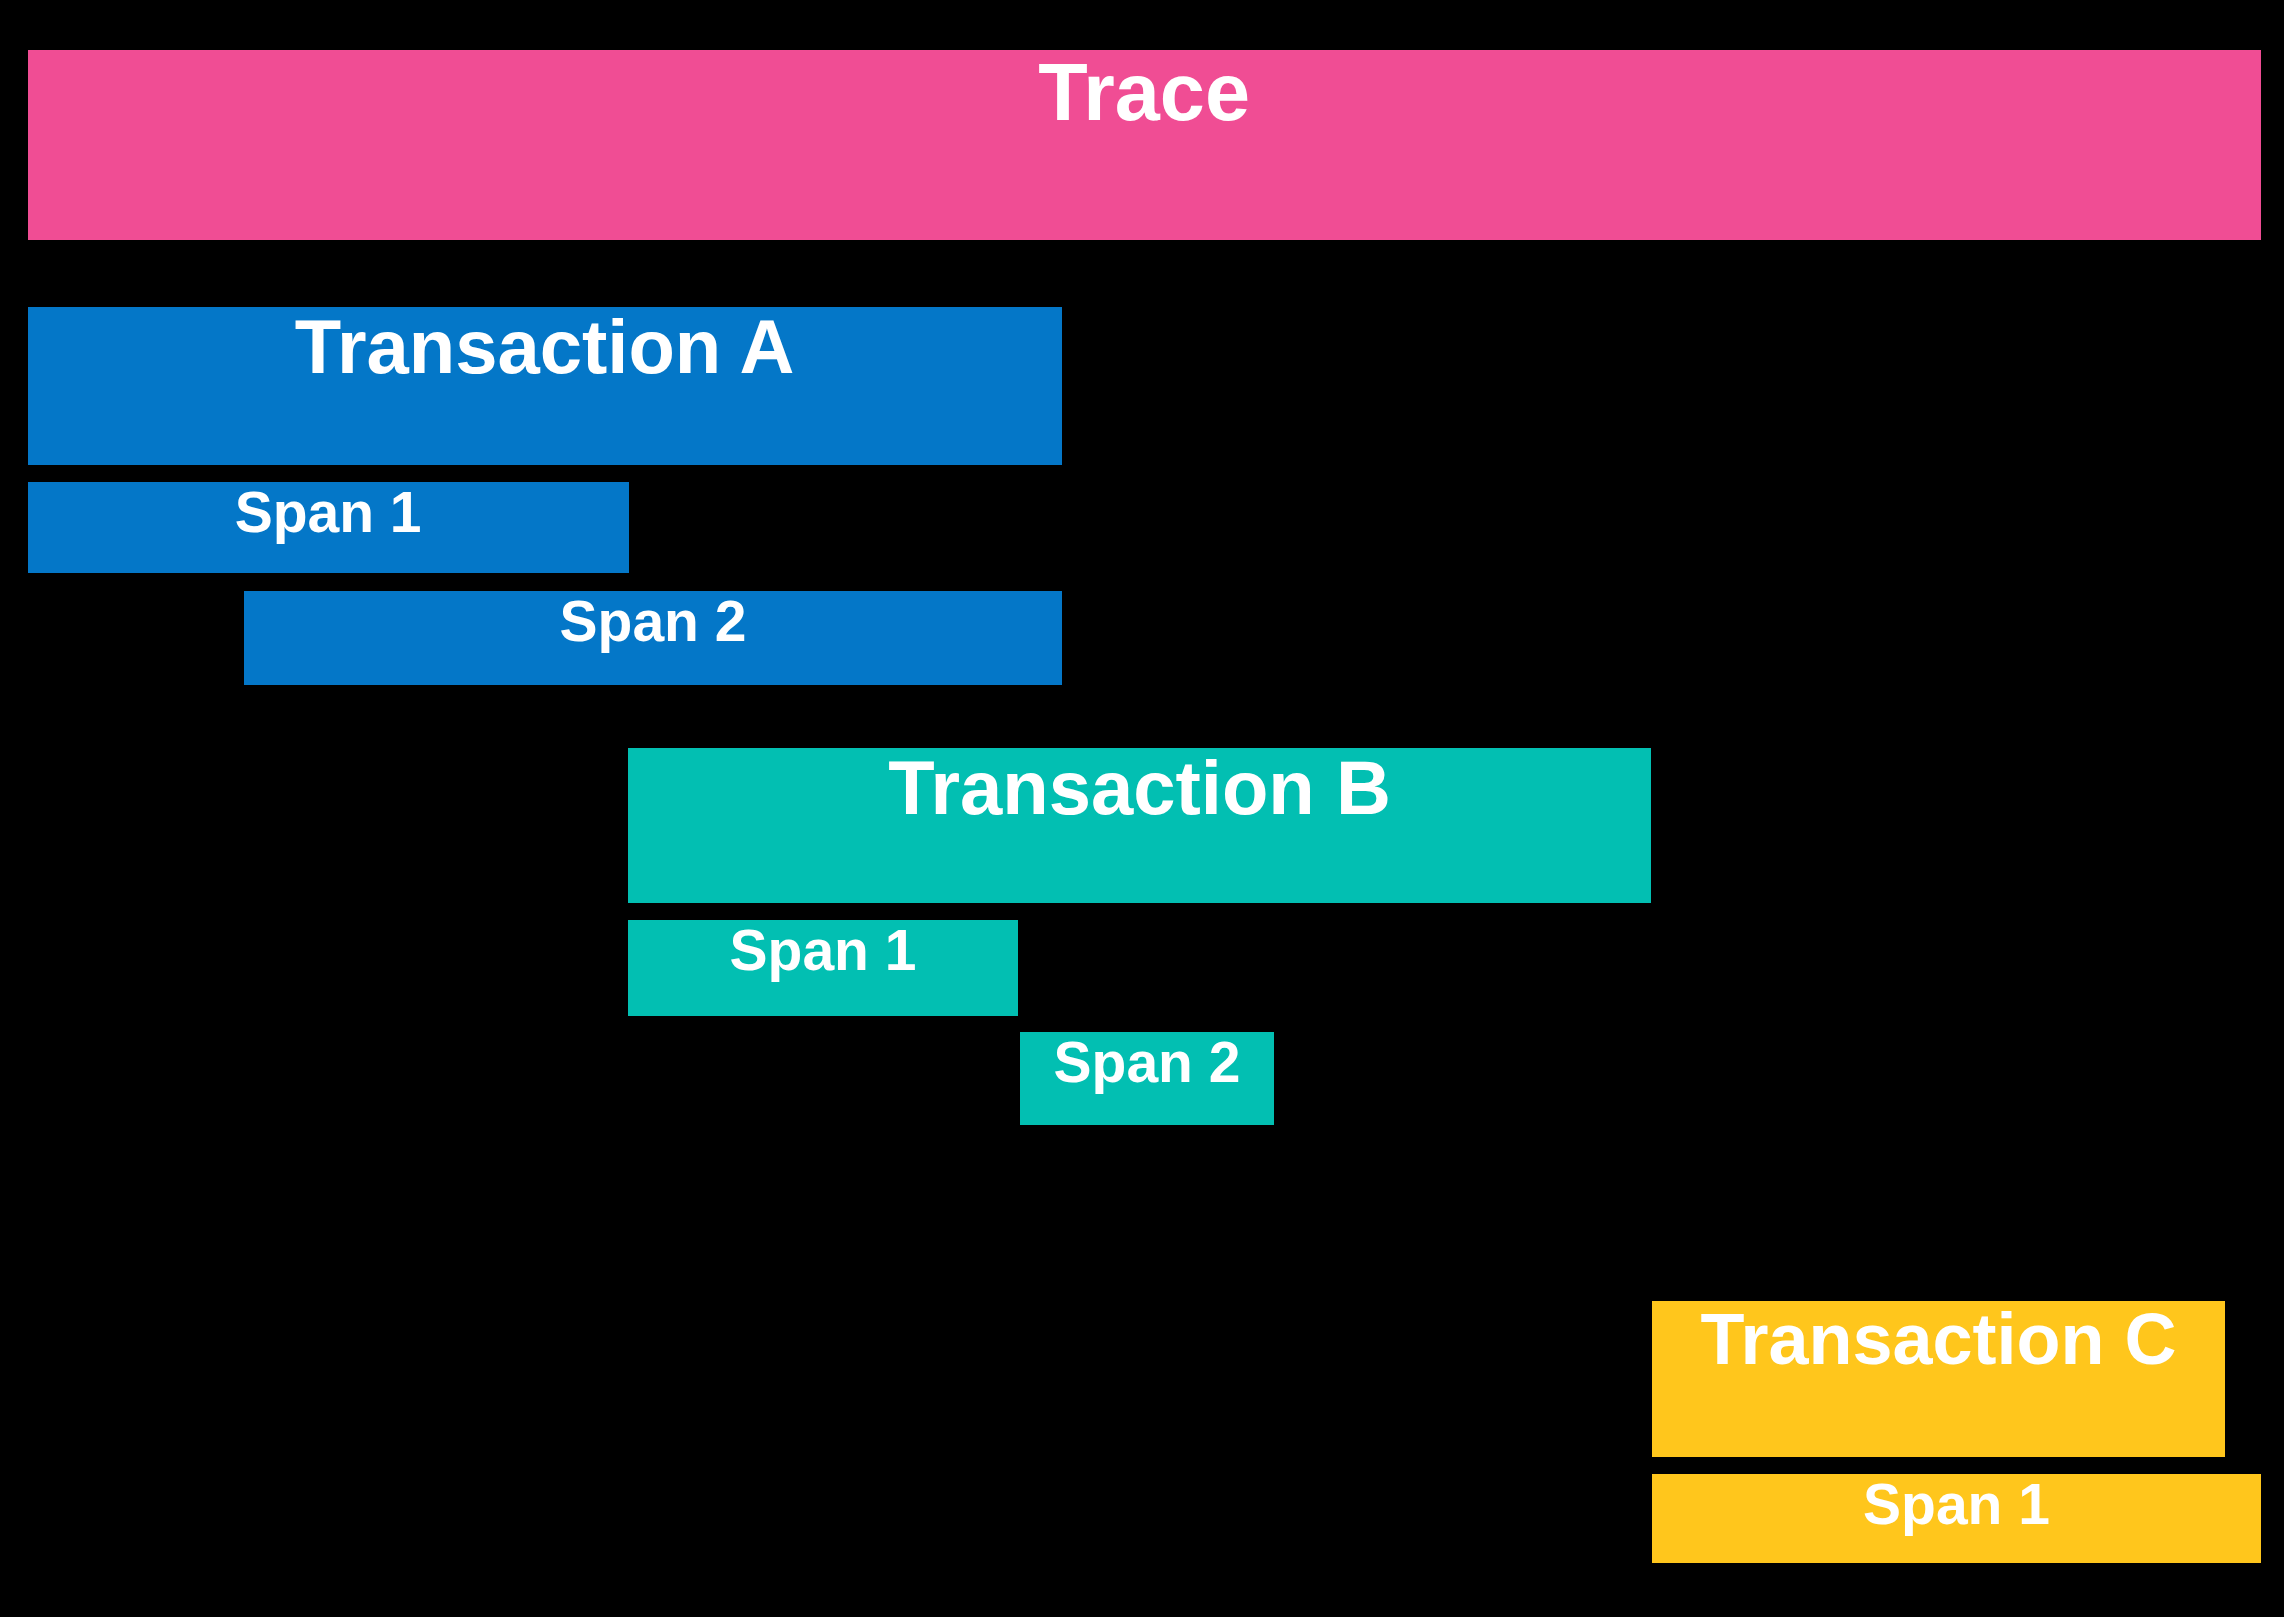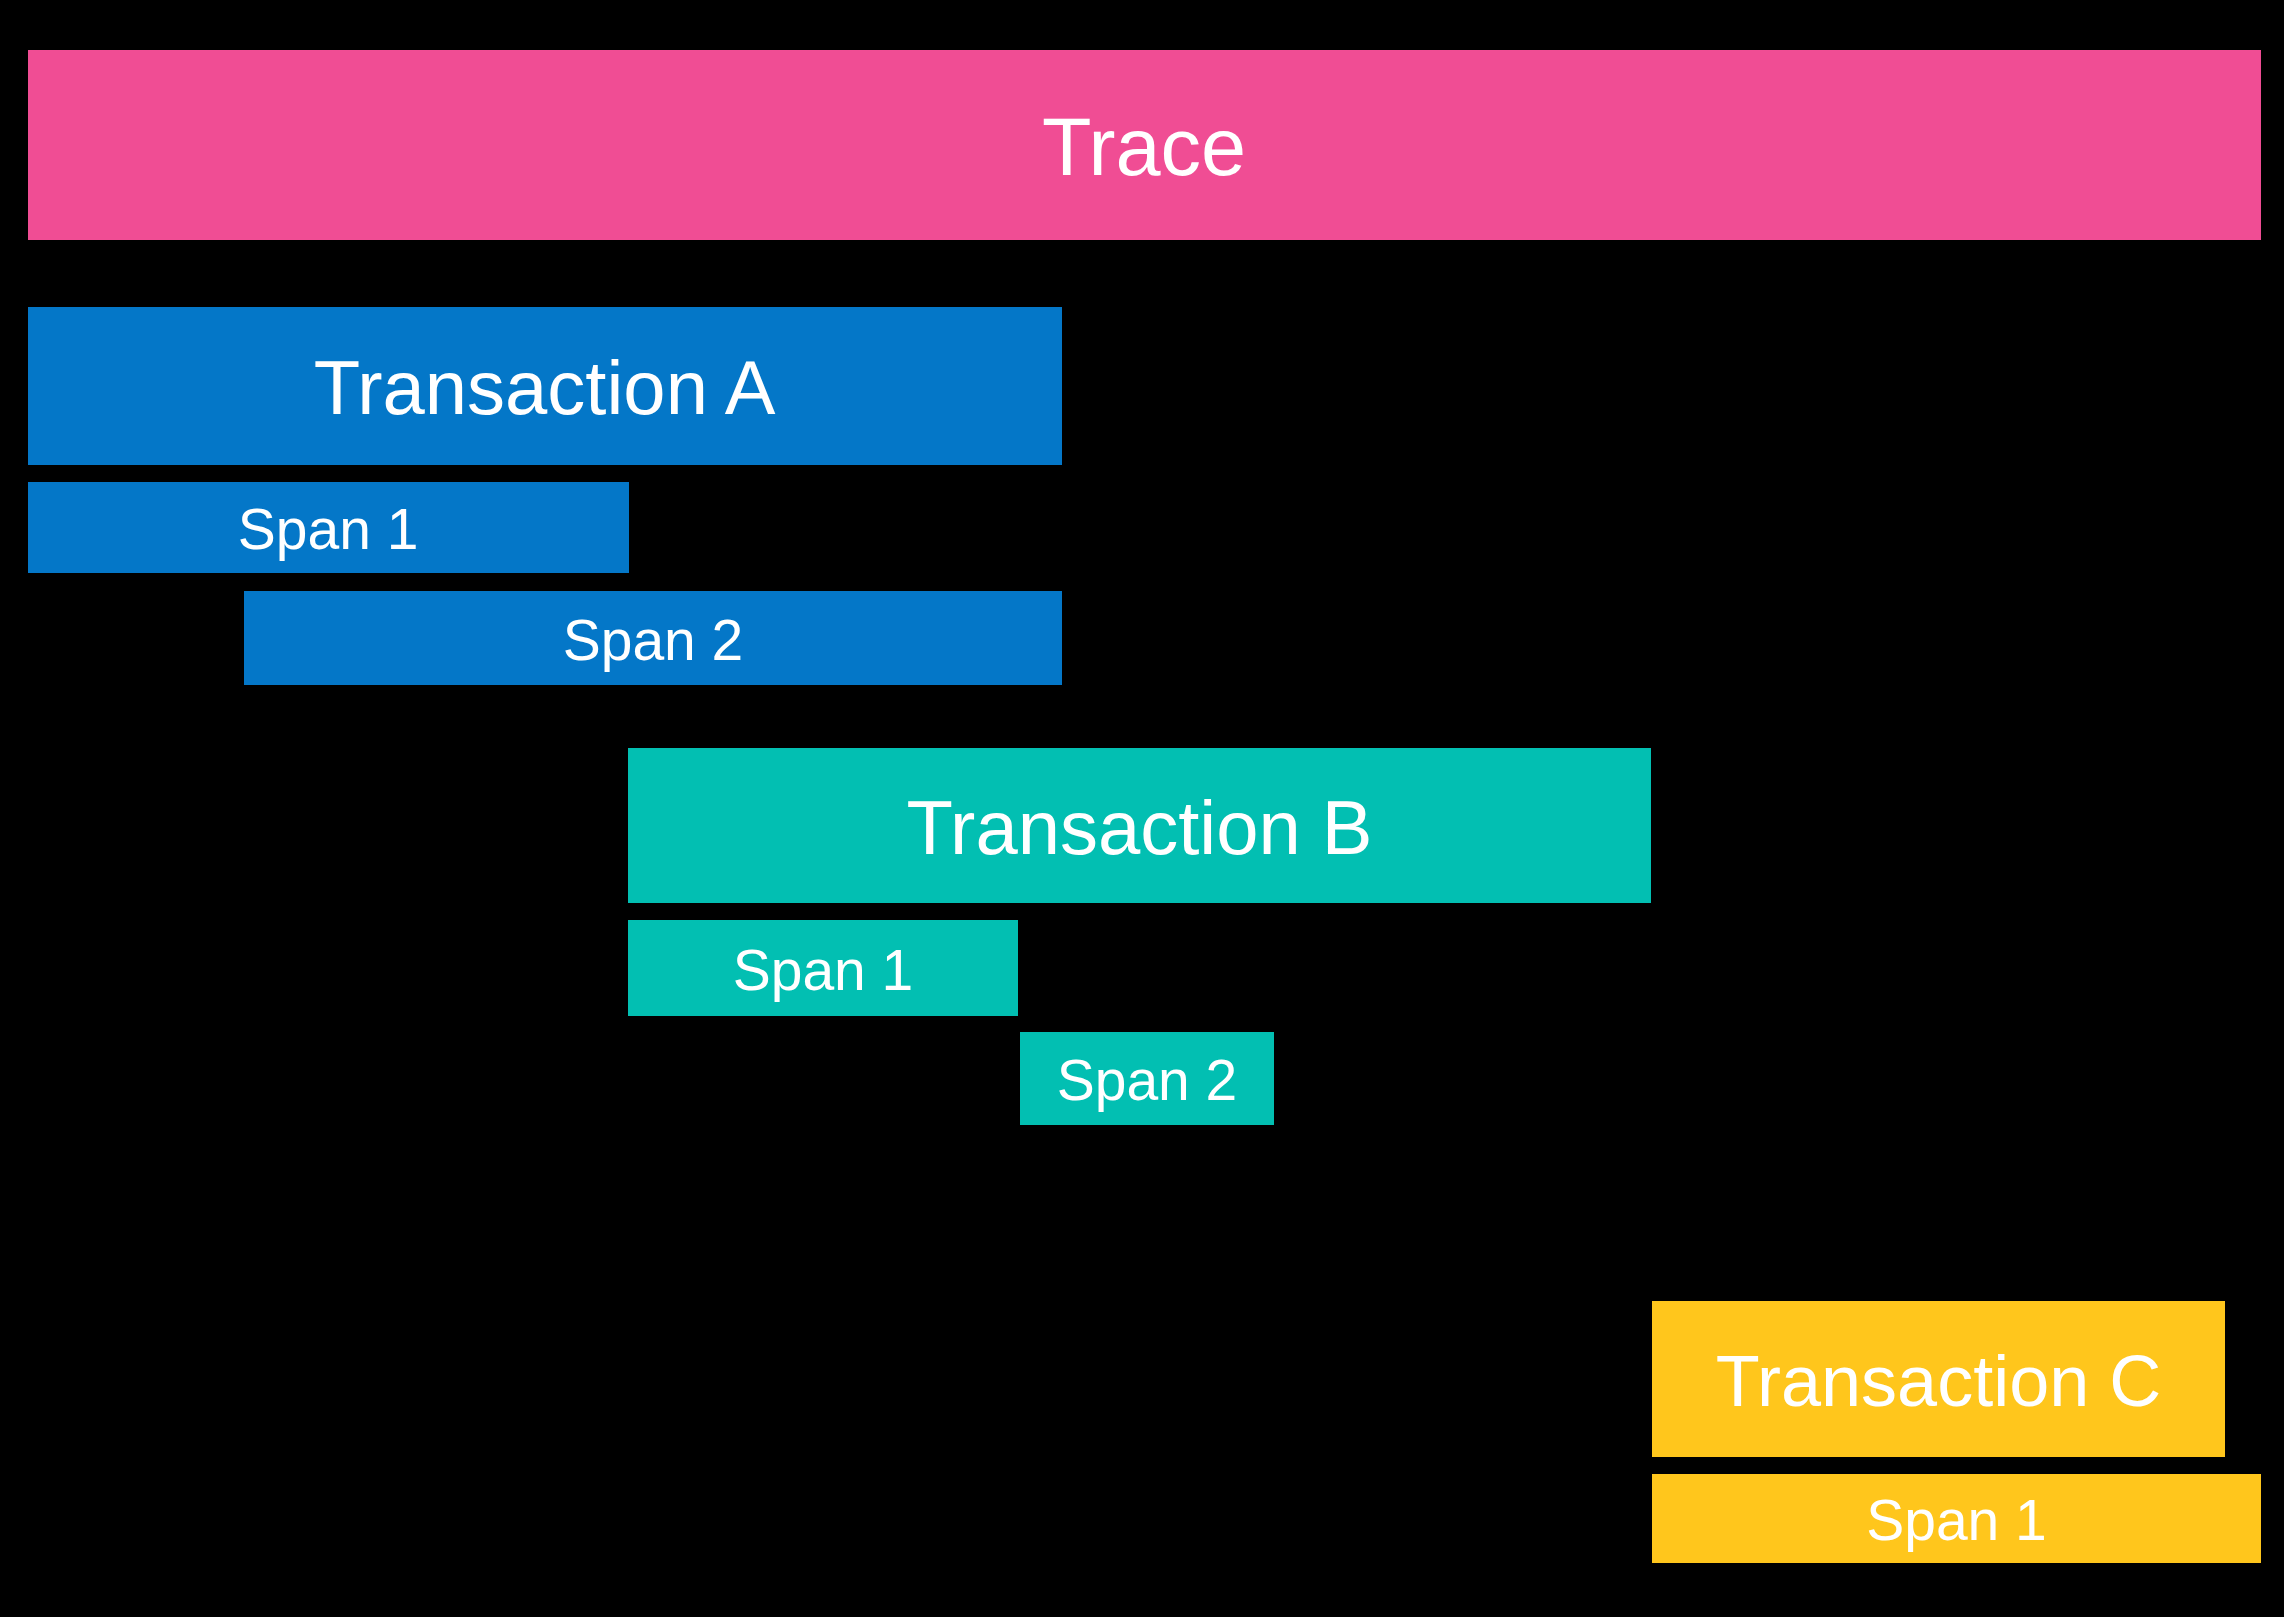--- a/index.html
+++ b/index.html
@@ -11,24 +11,23 @@
     position: relative;
     width: 2284px;
     height: 1618px;
     background: #000000;
     overflow: hidden;
     font-family: "Liberation Sans", sans-serif;
   }
   .bar {
     position: absolute;
     display: flex;
-    align-items: center;
     justify-content: center;
     color: #ffffff;
-    font-weight: 400;
+    font-weight: 700;
     white-space: nowrap;
     line-height: 1;
   }
   .bar span { transform: translateY(1.6px); }
 
   
   .trace      { left: 27.6px;   top: 50px;   width: 2233px; height: 190px; background: #F04D94; font-size: 81px; }
 
   
   .txa        { left: 27.6px;   top: 307px;  width: 1034px; height: 158px; background: #0477C8; font-size: 76px;  }

